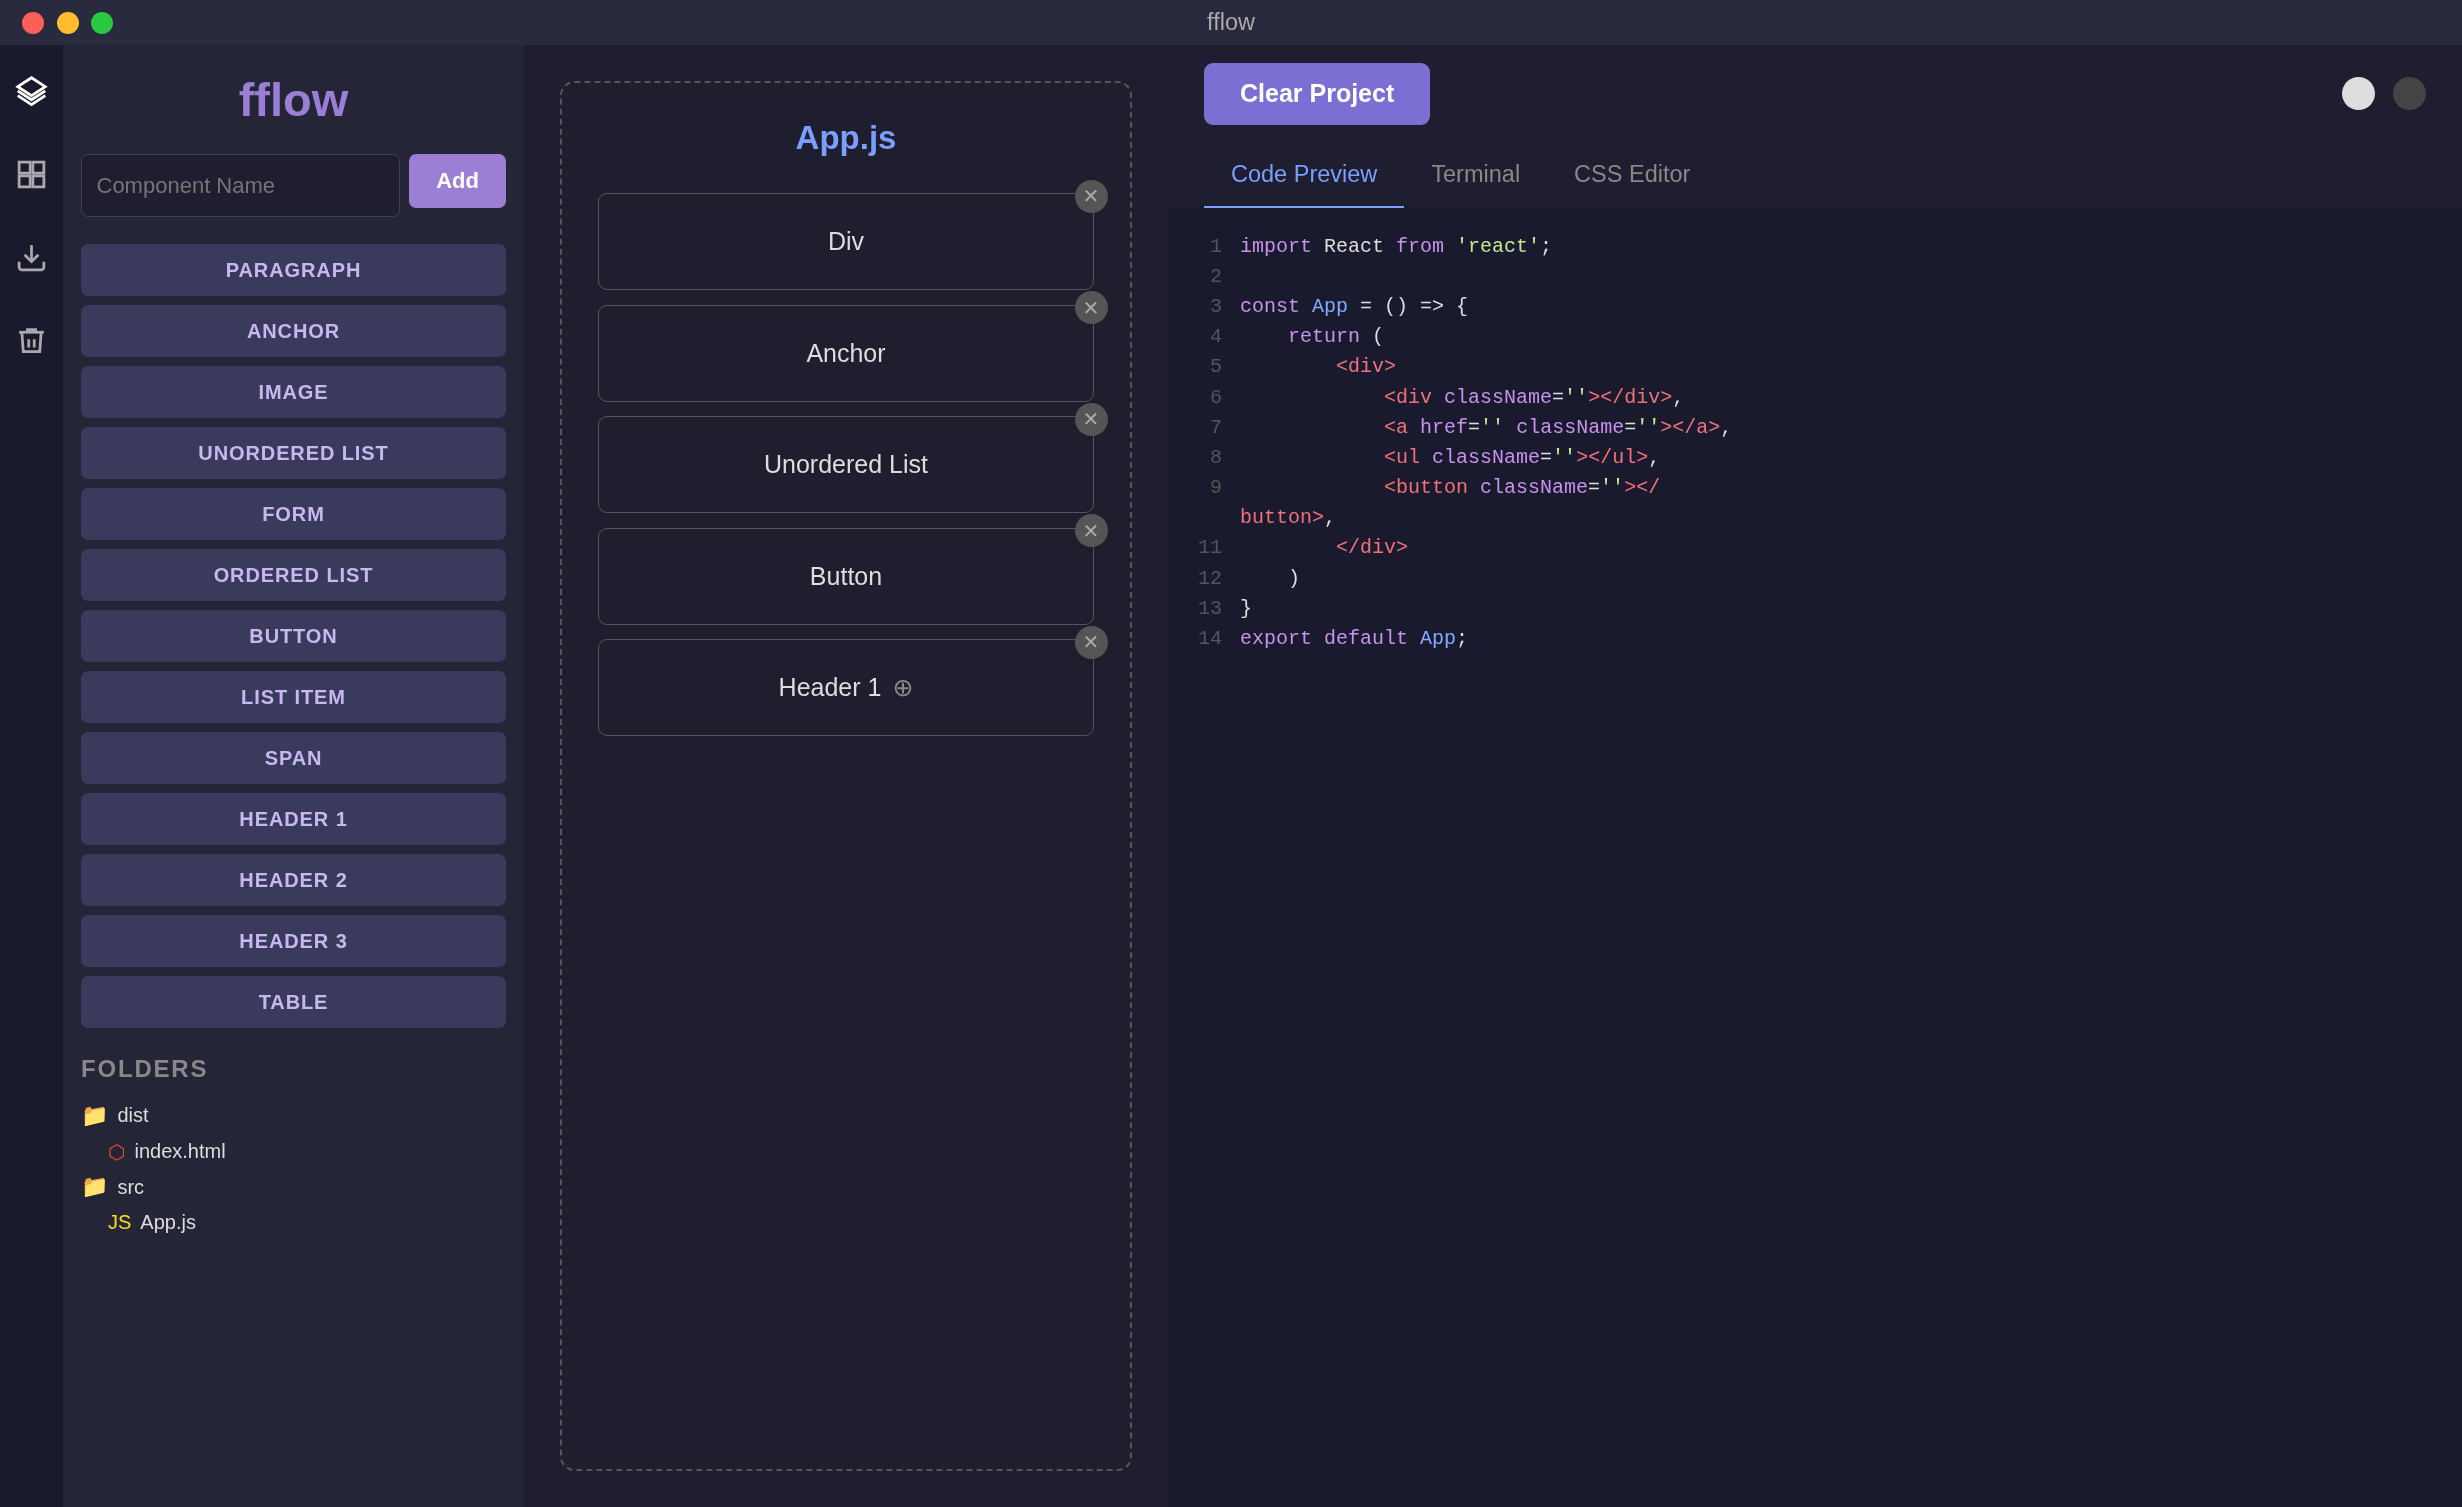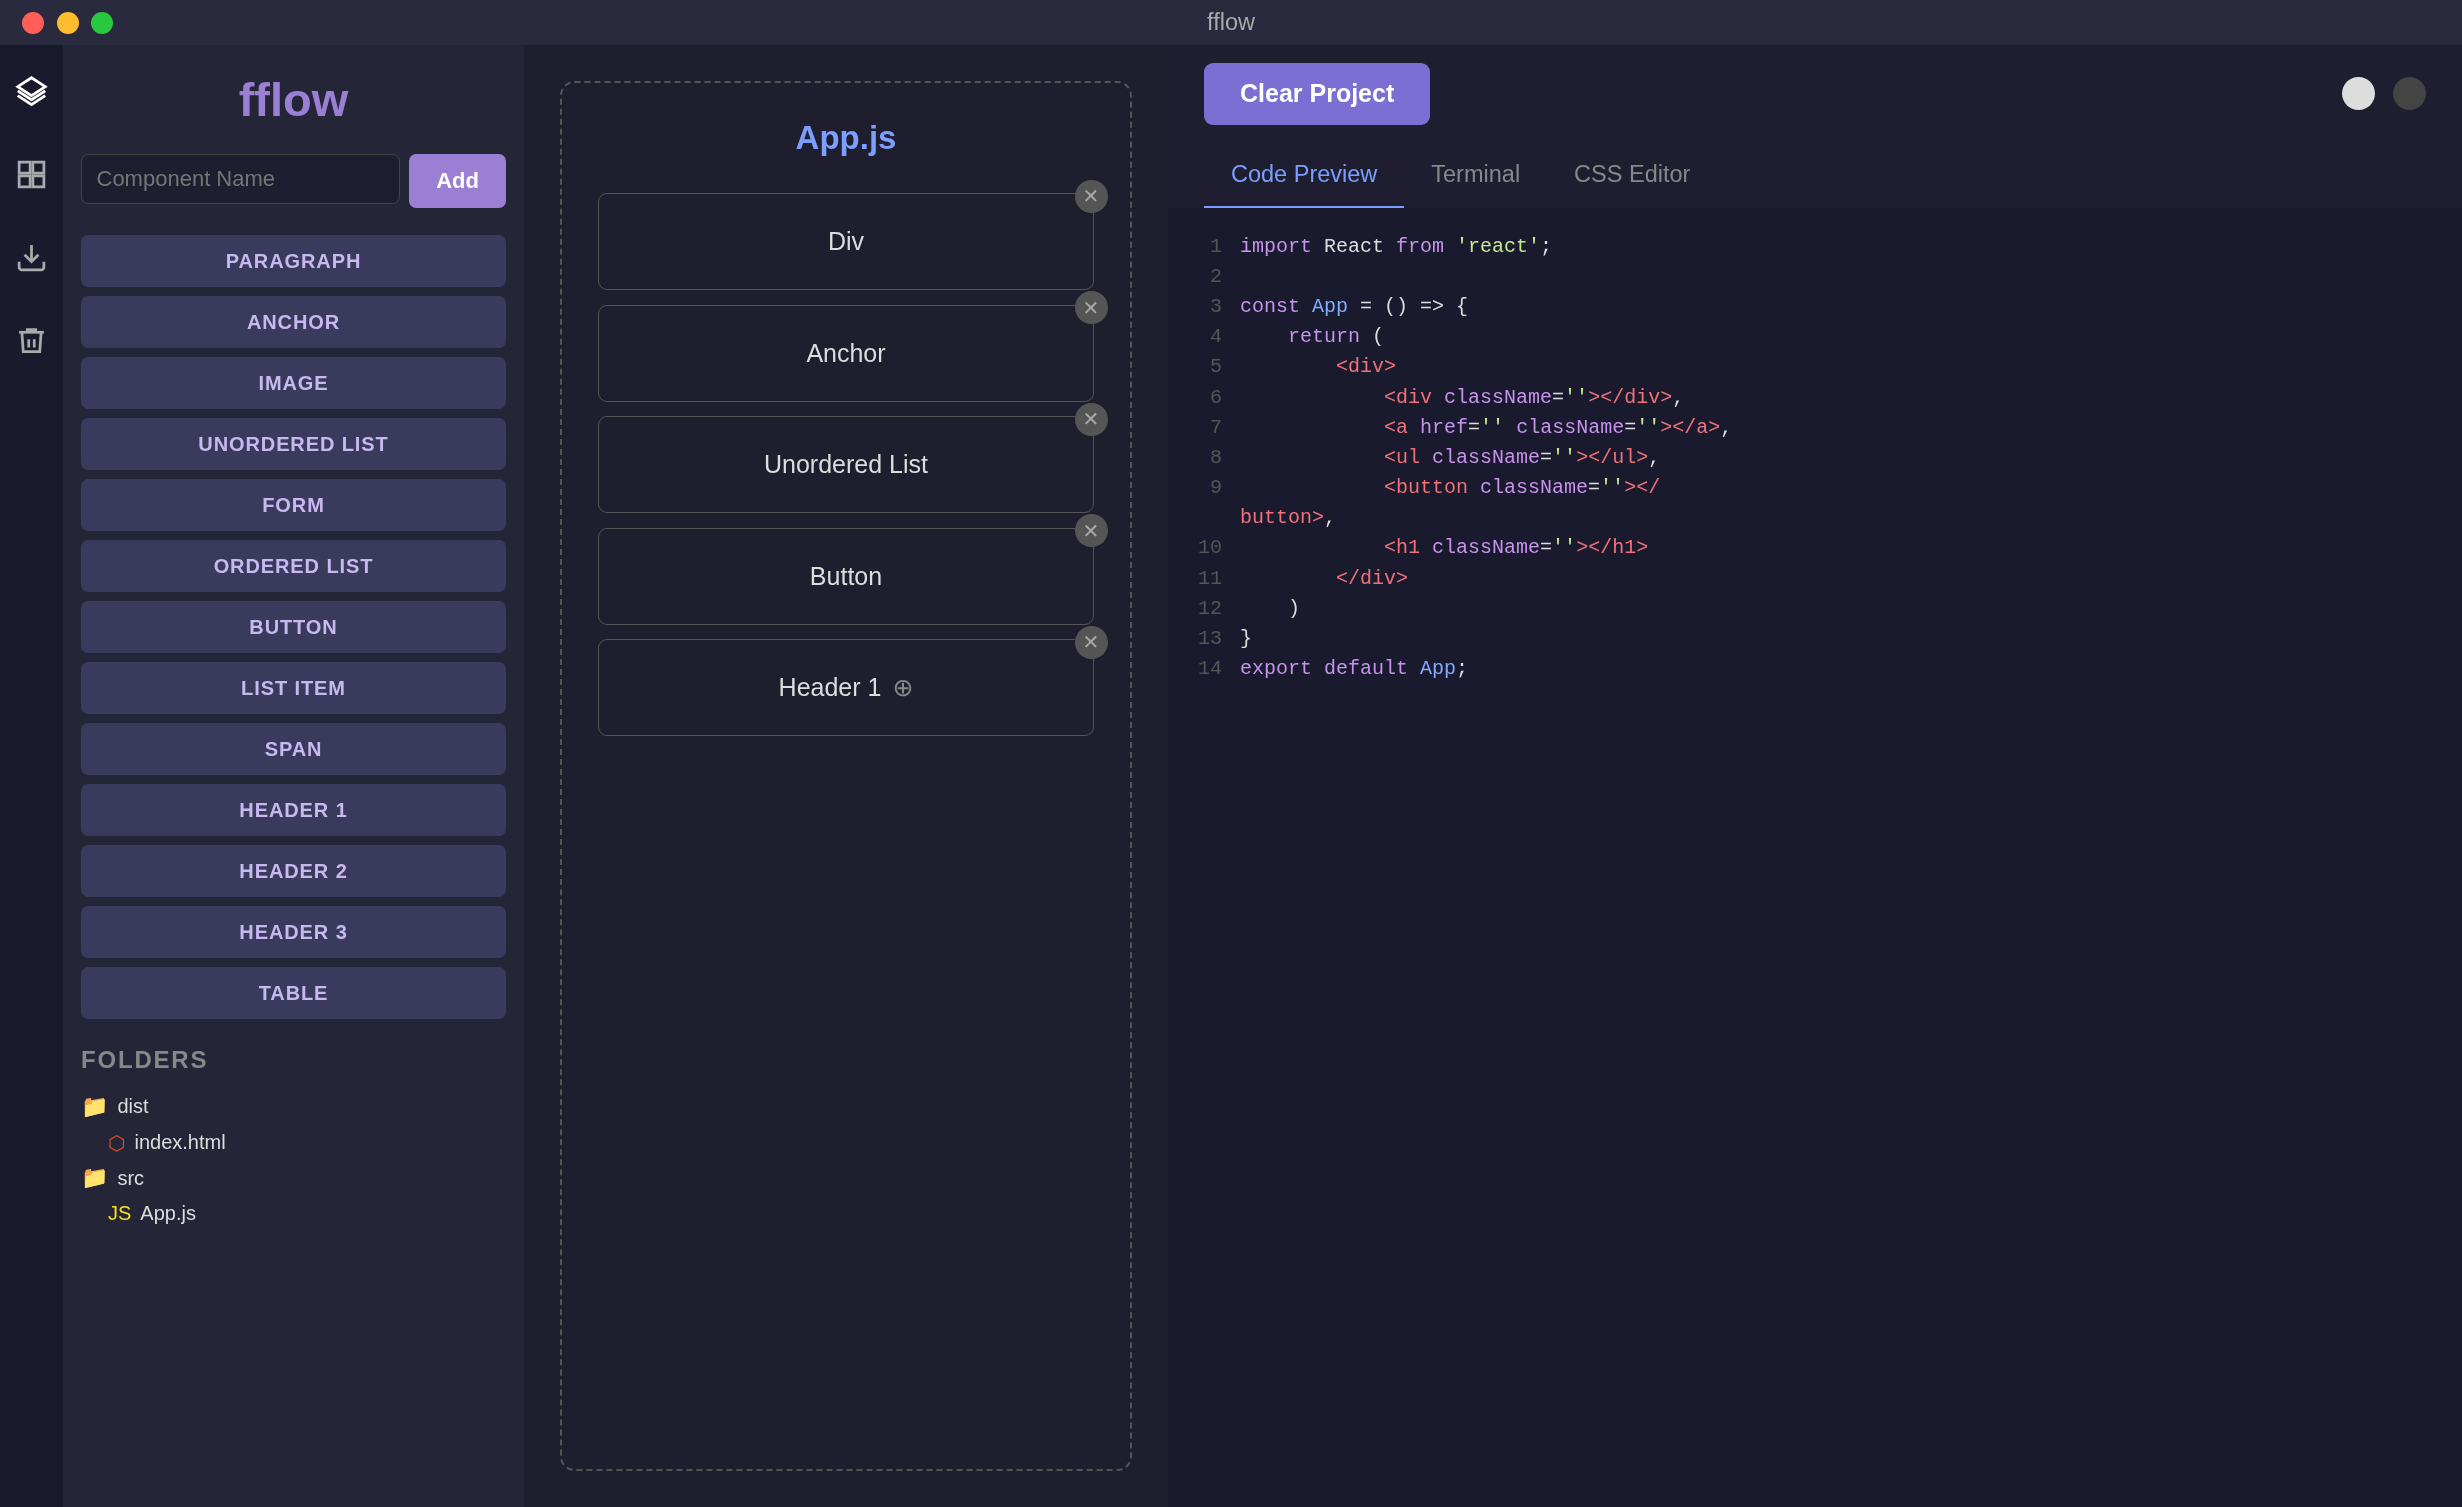--- a/index.html
+++ b/index.html
@@ -91,21 +91,21 @@
       margin-bottom: 27px;
     }
     .component-name-input {
       flex: 1;
       background: #1e1e30;
       border: 0.9px solid #444;
       border-radius: 7.2px;
       color: #aaa;
       padding: 0 14.5px;
       font-size: 22px;
-      height: 50px;
+      height: 63px;
       outline: none;
     }
     .add-btn {
       background: #9b7fd4;
       color: white;
       border: none;
       border-radius: 7.2px;
       padding: 0 27px;
       font-size: 22px;
       font-weight: bold;
@@ -486,24 +486,20 @@
       </div>
       <div class="code-line">
         <span class="line-number">9</span>
         <span class="code-content">            <span class="jsx-tag">&lt;button</span> <span class="jsx-attr">className</span>=<span class="jsx-val">''</span><span class="jsx-tag">&gt;&lt;/</span></span>
       </div>
       <div class="code-line">
         <span class="line-number"></span>
         <span class="code-content"><span class="jsx-tag">button&gt;</span>,</span>
       </div>
       <div class="code-line">
-        <span class="line-number">10</span>
-        <span class="code-content">            <span class="jsx-tag">&lt;h1</span> <span class="jsx-attr">className</span>=<span class="jsx-val">''</span><span class="jsx-tag">&gt;&lt;/h1&gt;</span></span>
-      </div>
-      <div class="code-line">
         <span class="line-number">11</span>
         <span class="code-content">        <span class="jsx-tag">&lt;/div&gt;</span></span>
       </div>
       <div class="code-line">
         <span class="line-number">12</span>
         <span class="code-content">    )</span>
       </div>
       <div class="code-line">
         <span class="line-number">13</span>
         <span class="code-content">}</span>

